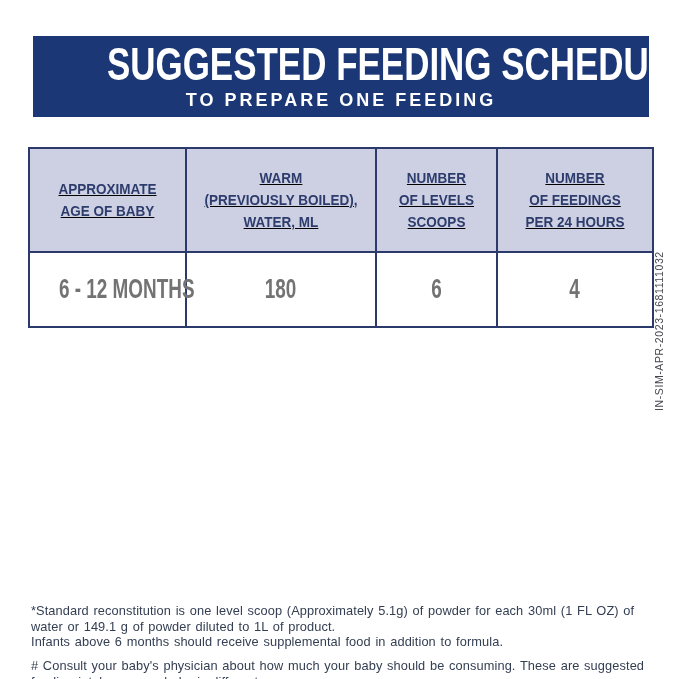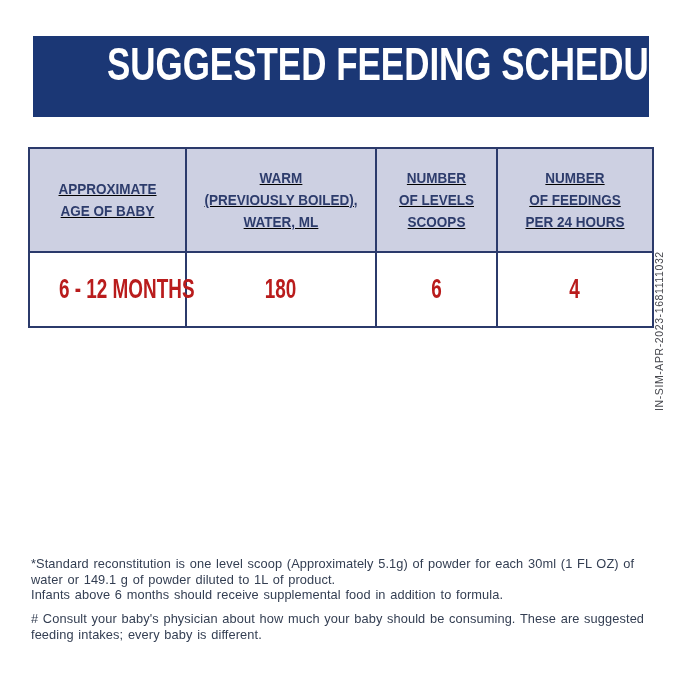--- a/index.html
+++ b/index.html
@@ -58,21 +58,21 @@
     padding: 0;
   }
   .schedule th {
     height: 102px;
     background: #cdd0e2;
     color: #2d3c6c;
   }
   .schedule td {
     height: 73px;
     background: #ffffff;
-    color: #b91c1c;
+    color: #737373;
   }
   .hdr {
     white-space: pre-line;
     font-size: 15px;
     line-height: 22px;
     font-weight: bold;
     transform: scaleX(0.9);
     transform-origin: 50% 50%;
   }
   .val {
@@ -103,31 +103,33 @@
   
   .fn {
     position: absolute;
     left: 31px;
     color: #333e52;
     font-size: 12.8px;
     line-height: 15.7px;
     letter-spacing: 0.1px;
     word-spacing: 1px;
     white-space: pre;
+    margin-top: 47px;
   }
   .fn-standard { top: 556px; }
   .fn-consult  { top: 611px; }
 </style>
 </head>
 <body>
 
 <div class="page">
 
   <div class="banner">
     <div class="banner-title"><span>SUGGESTED FEEDING SCHEDULE</span></div>
+    <div class="banner-subtitle">TO PREPARE ONE FEEDING</div>
   </div>
 
   <table class="schedule">
     <colgroup>
       <col style="width:157px">
       <col style="width:190px">
       <col style="width:121px">
       <col style="width:156px">
     </colgroup>
     <thead>

